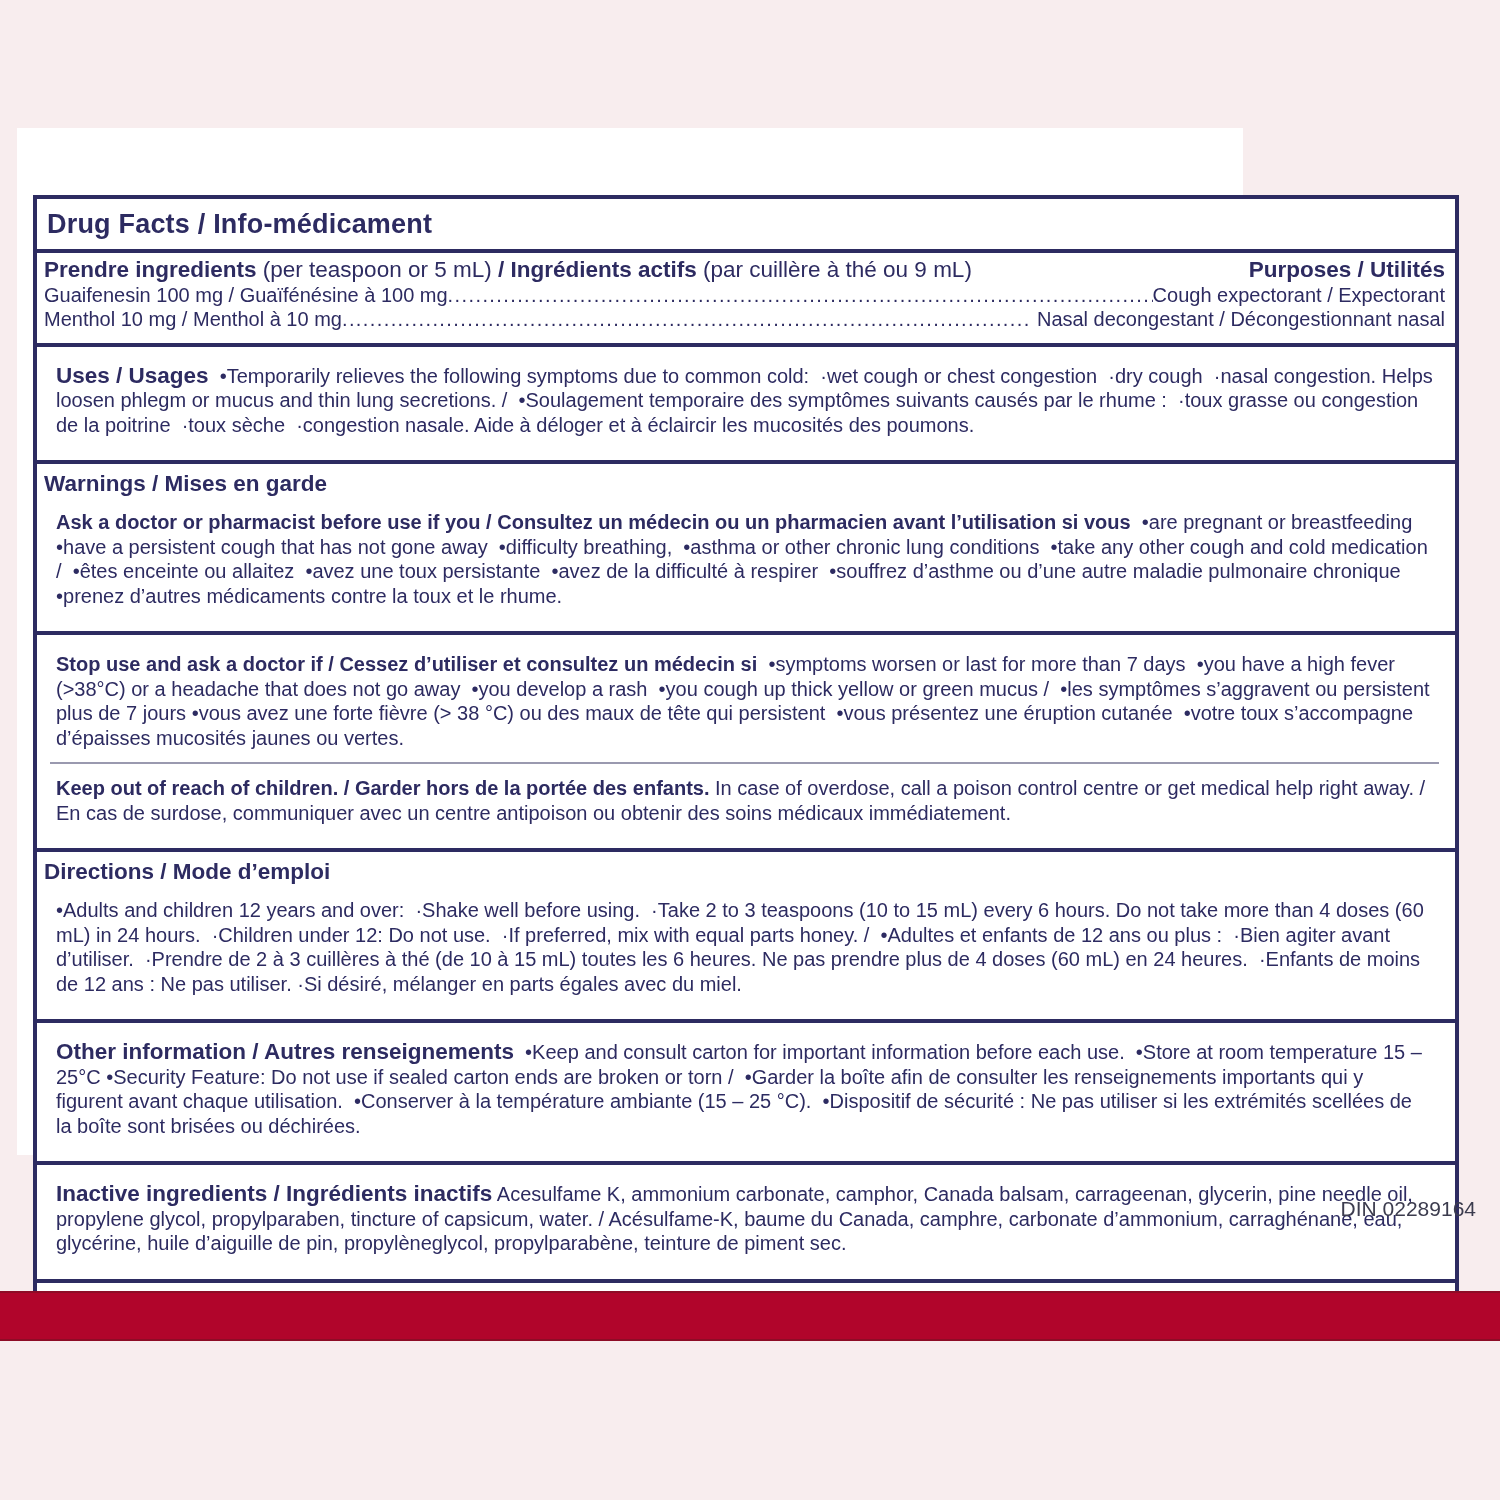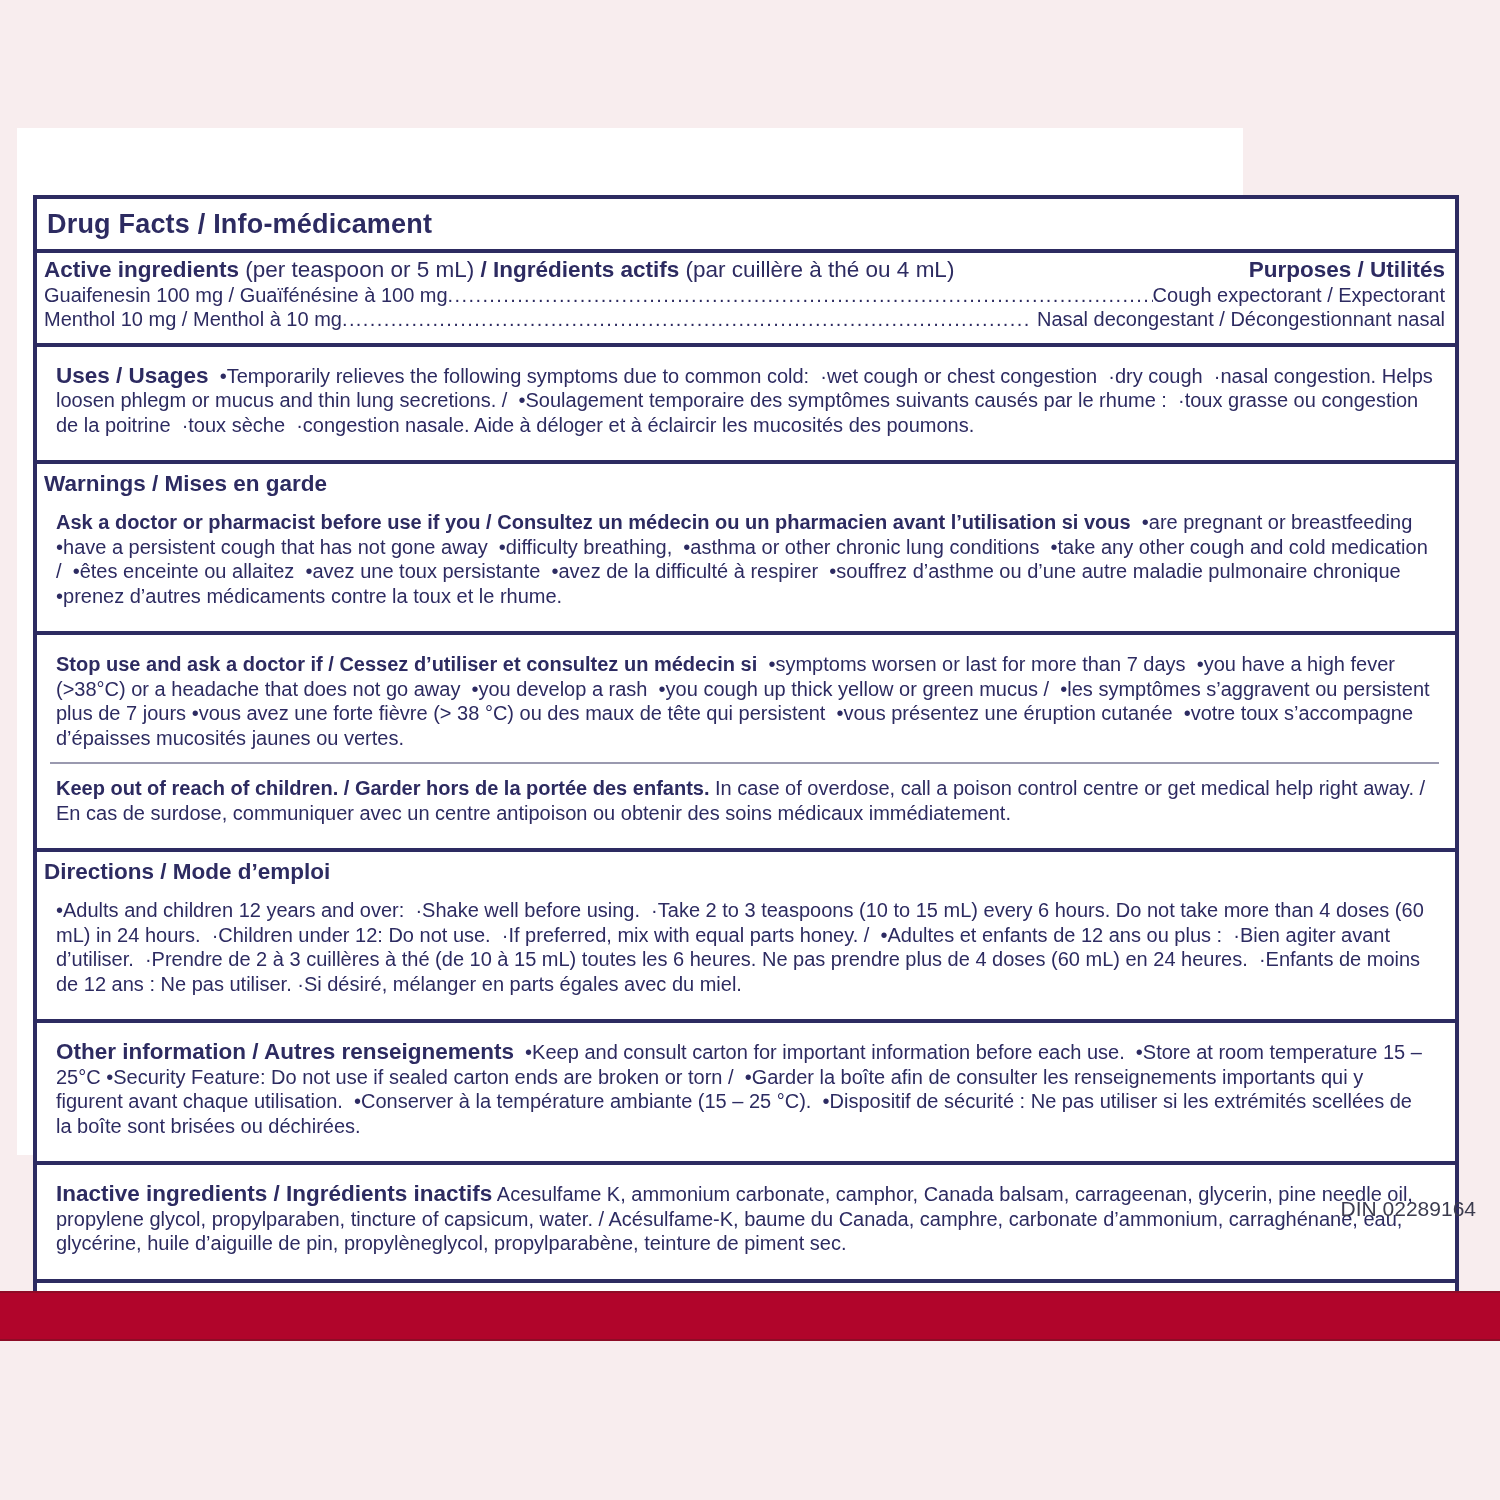--- a/index.html
+++ b/index.html
@@ -69,21 +69,21 @@
 <div class="page">
 
   <div class="panel">
 
     <div class="dftable">
 
       <div class="df-title">Drug Facts / Info-médicament</div>
 
       <section class="sec">
         <div class="ai-headrow">
-          <div class="ai-left"><b>Active ingredients</b><span style="white-space:pre;"> (per teaspoon or 5 mL) </span><b>/ Ingrédients actifs</b><span style="white-space:pre;"> (par cuillère à thé ou 4 mL)</span></div>
+          <div class="ai-left"><b>Prendre ingredients</b><span style="white-space:pre;"> (per teaspoon or 5 mL) </span><b>/ Ingrédients actifs</b><span style="white-space:pre;"> (par cuillère à thé ou 9 mL)</span></div>
           <div class="ai-right">Purposes / Utilités</div>
         </div>
         <div class="ai-row">
           <span class="ai-name">Guaifenesin 100 mg / Guaïfénésine à 100 mg</span>
           <span class="dots"></span>
           <span class="ai-purpose">Cough expectorant / Expectorant</span>
         </div>
         <div class="ai-row">
           <span class="ai-name">Menthol 10 mg / Menthol à 10 mg</span>
           <span class="dots"></span>

